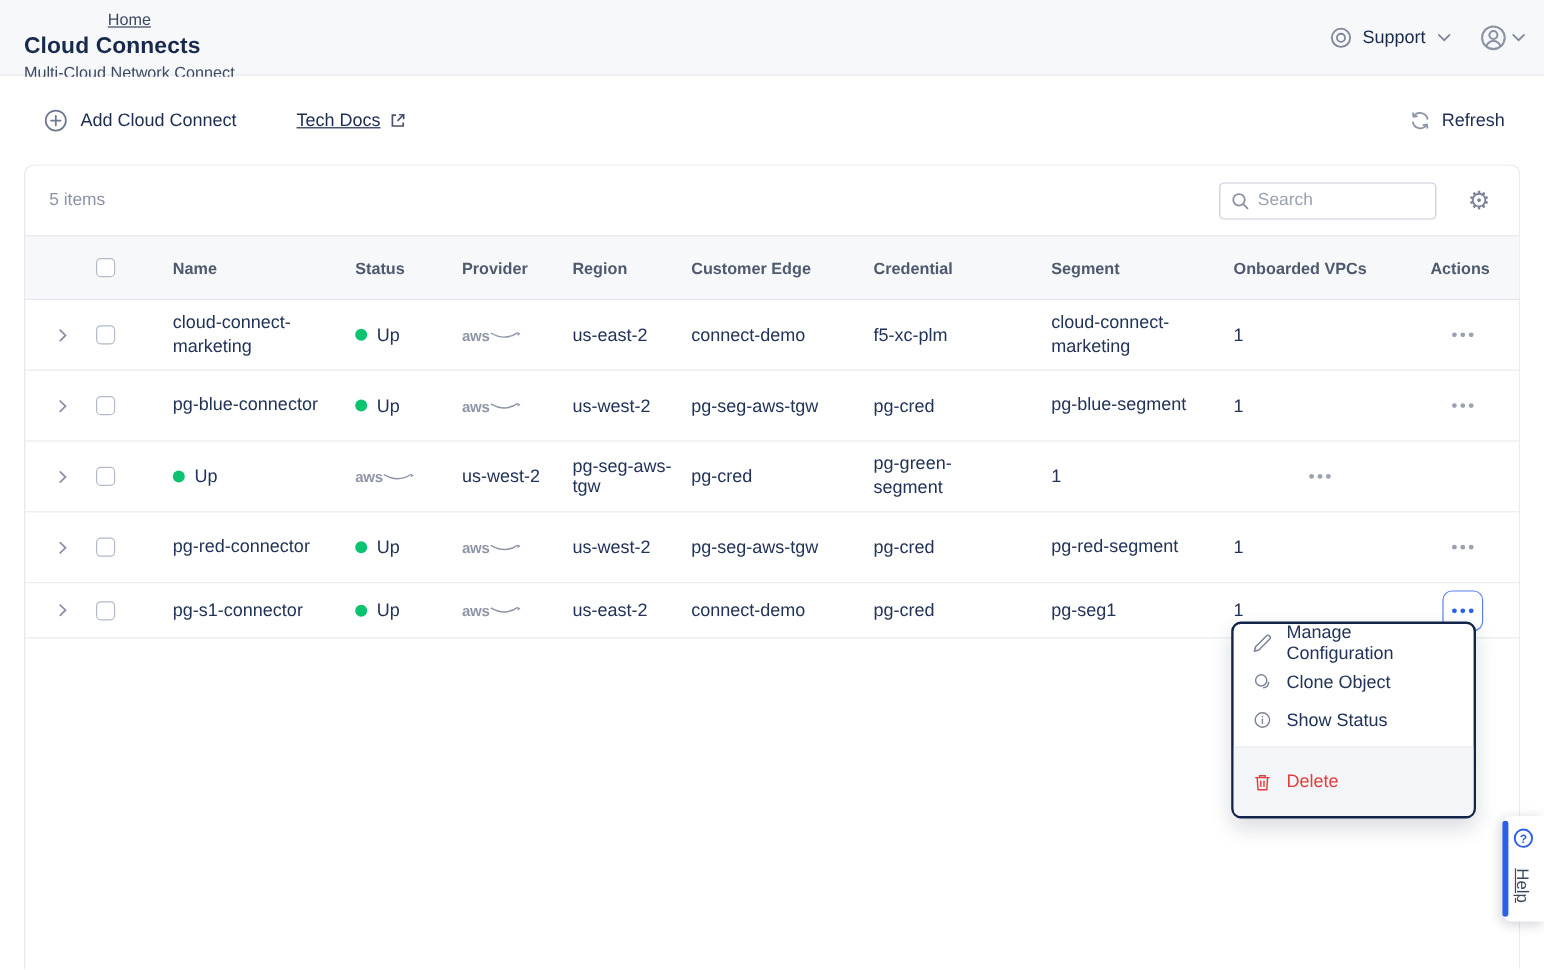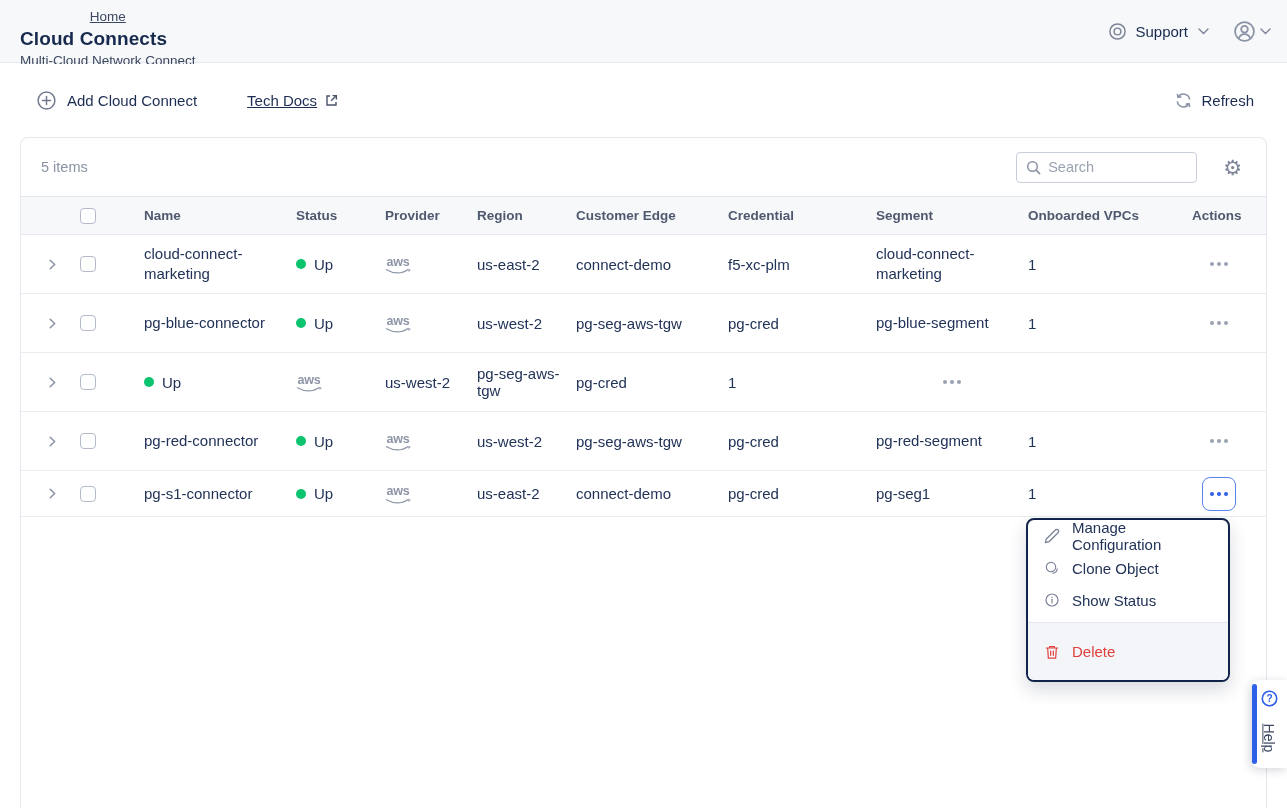--- a/index.html
+++ b/index.html
@@ -28,30 +28,30 @@
   
   .card { position:absolute; top:137px; left:20px; right:20px; bottom:0; background:#fff; border:1px solid #e4e7ed; border-bottom:none; border-radius:8px 8px 0 0; }
   .card-toolbar { height:58px; display:flex; align-items:center; padding:0 24px 0 20px; }
   .items-count { color:#8a92a5; font-size:14.5px; }
   .search-box { margin-left:auto; width:181px; height:31px; border:1px solid #c7cdd9; border-radius:4px; display:flex; align-items:center; padding:0 9px; gap:7px; background:#fff; }
   .search-box input { border:none; outline:none; width:100%; font-size:14.5px; color:#223358; font-family:"Liberation Sans", sans-serif; background:transparent; }
   .search-box input::placeholder { color:#9aa2b2; }
   .gear { margin-left:26px; color:#7d8598; font-size:21px; line-height:1; cursor:pointer; user-select:none; }
 
   .thead, .trow { display:grid; grid-template-columns:48px 75px 152px 89px 92px 99px 152px 148px 152px 143px 1fr; align-items:center; }
-  .thead { height:39px; background:#f7f8fa; border-top:1px solid #e4e7ed; border-bottom:1px solid #e4e7ed; font-size:13.5px; font-weight:700; color:#4f596e; }
+  .thead { height:54px; background:#f7f8fa; border-top:1px solid #e4e7ed; border-bottom:1px solid #e4e7ed; font-size:13.5px; font-weight:700; color:#4f596e; }
   .trow { min-height:59px; border-bottom:1px solid #e9ecf1; font-size:15px; color:#223358; }
   .trow.short { min-height:46px; }
   .cell-expand { padding-left:28px; display:flex; color:#8a92a5; cursor:pointer; }
   .checkbox { width:16px; height:16px; border:1.5px solid #b3bac9; border-radius:4px; background:#fff; margin-left:11px; display:block; cursor:pointer; }
   .cell-name { padding-right:26px; line-height:20px; }
   .cell-segment { padding-right:30px; line-height:20px; }
   .status { display:flex; align-items:center; gap:8px; }
   .dot { width:10px; height:10px; border-radius:50%; background:#0cc46f; }
-  .aws { display:inline-flex; flex-direction:column; align-items:center; color:#8d95a6; }
+  .aws { display:inline-flex; flex-direction:row; align-items:center; color:#8d95a6; }
   .aws-text { font-size:12.5px; font-weight:700; line-height:1; letter-spacing:-.2px; }
   .hdr-actions { padding-left:21px; }
   .cell-actions { display:flex; justify-content:center; }
   .dots { display:flex; gap:3px; cursor:pointer; padding:6px 4px; }
   .dots i { width:4px; height:4px; border-radius:50%; background:#9aa2b2; }
   .actions-btn-active { width:34px; height:34px; border:1.5px solid #5b82ef; border-radius:8px; background:#fff; display:flex; align-items:center; justify-content:center; cursor:pointer; }
   .actions-btn-active .dots { padding:0; }
   .actions-btn-active .dots i { background:#2e5fe8; }
 
   
@@ -274,20 +274,21 @@
       <span><span class="aws">
             <span class="aws-text">aws</span>
             <svg width="26" height="8" viewBox="0 0 26 8">
               <path d="M1 1.5 Q13 8.5 23.5 1.2" fill="none" stroke="#8d95a6" stroke-width="1.2"></path>
               <path d="M23.7 1 l-0.5 3 2.6-1.9 z" fill="#8d95a6"></path>
             </svg>
           </span></span>
       <span>us-west-2</span>
       <span>pg-seg-aws-tgw</span>
       <span>pg-cred</span>
+      <span class="cell-segment">pg-green-segment</span>
       <span>1</span>
       <span class="cell-actions">
           <span class="dots">
             <i></i>
             <i></i>
             <i></i>
           </span>
         </span>
     </div>
 

